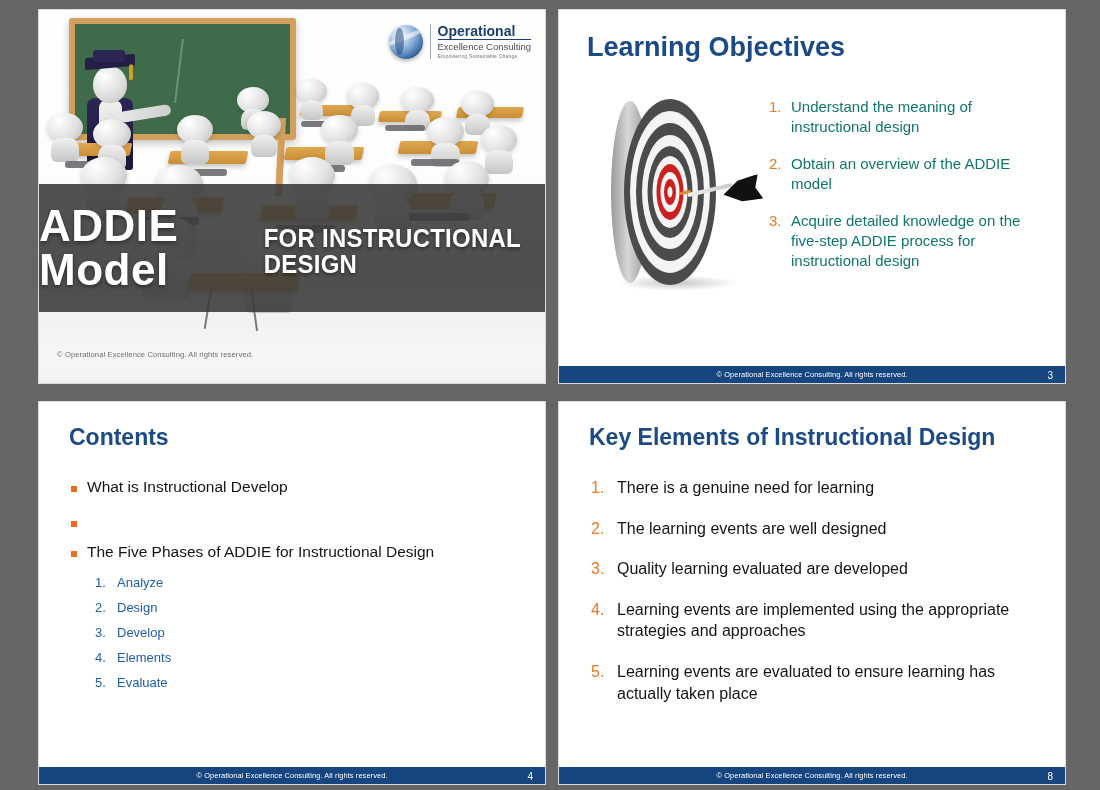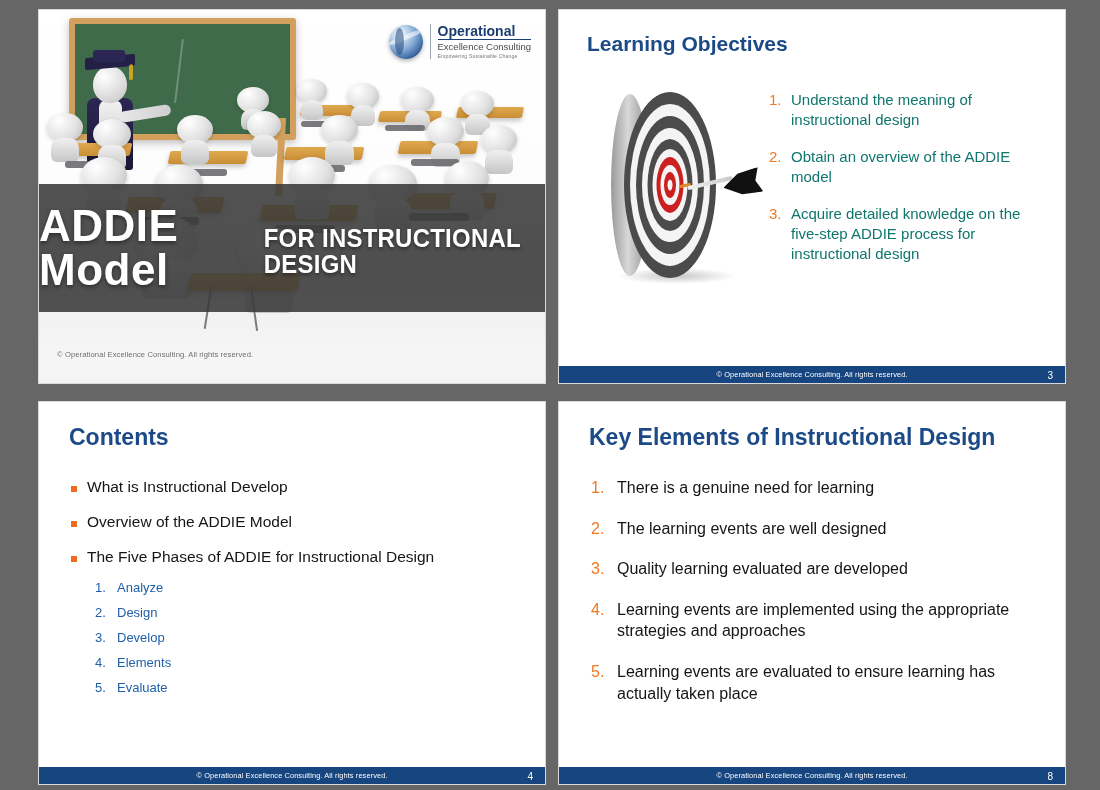--- a/index.html
+++ b/index.html
@@ -140,21 +140,21 @@
   .title-copyright{
     position:absolute;left:18px;bottom:24px;
     color:#6e6e6e;font-size:7.6px;letter-spacing:.1px;
   }
 
   
   .content-slide{display:flex;flex-direction:column;}
   .slide-title{
     color:#1b4a87;font-weight:bold;margin:0;
   }
-  .s-lo .slide-title{font-size:21px;padding:22px 0 0 28px;}
+  .s-lo .slide-title{font-size:27px;padding:22px 0 0 28px;}
   .s-contents .slide-title{font-size:23px;padding:22px 0 0 30px;}
   .s-key .slide-title{font-size:23px;padding:22px 0 0 30px;}
 
   .lo-body{display:flex;flex:1;padding:10px 18px 0 16px;}
   .dart-wrap{width:190px;display:flex;align-items:flex-start;justify-content:center;padding-top:24px;position:relative;}
   .target{position:relative;width:130px;height:190px;}
   .target .ring{
     position:absolute;left:50%;top:50%;transform:translate(-50%,-50%) ;
     border-radius:50%;
   }
@@ -402,21 +402,20 @@
 
   <div class="slide content-slide s-contents">
     <h2 class="slide-title">Contents</h2>
     <div class="contents-body">
       <div class="c-bullet">
         <span class="c-square"></span>
         <span class="c-text">What is Instructional Develop</span>
       </div>
       <div class="c-bullet">
         <span class="c-square"></span>
-        <span class="c-text">Overview of the ADDIE Model</span>
       </div>
       <div class="c-bullet">
         <span class="c-square"></span>
         <span class="c-text">The Five Phases of ADDIE for Instructional Design</span>
       </div>
       <div class="c-sub">
         <div class="c-sub-item">
           <span class="c-sub-num">1.</span>
           <span>Analyze</span>
         </div>

